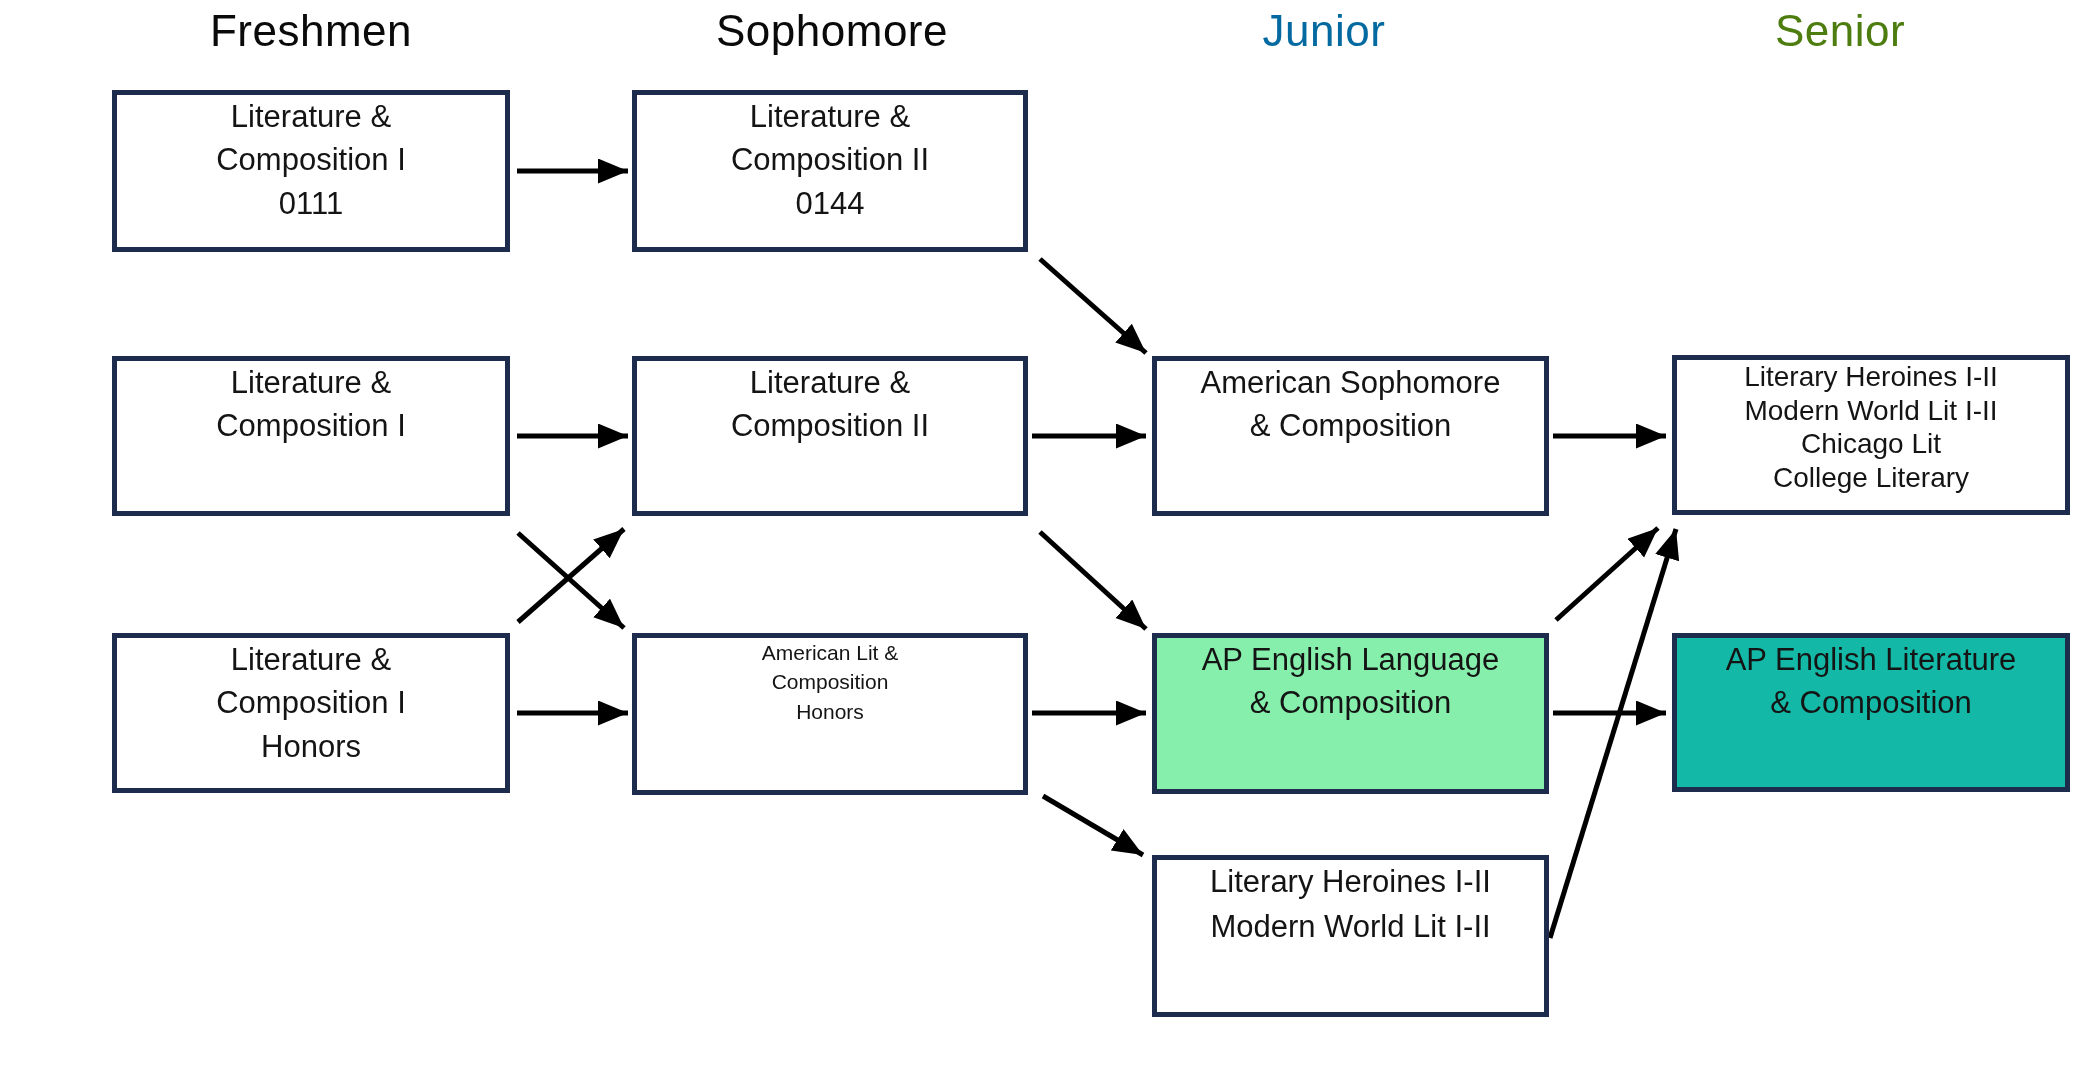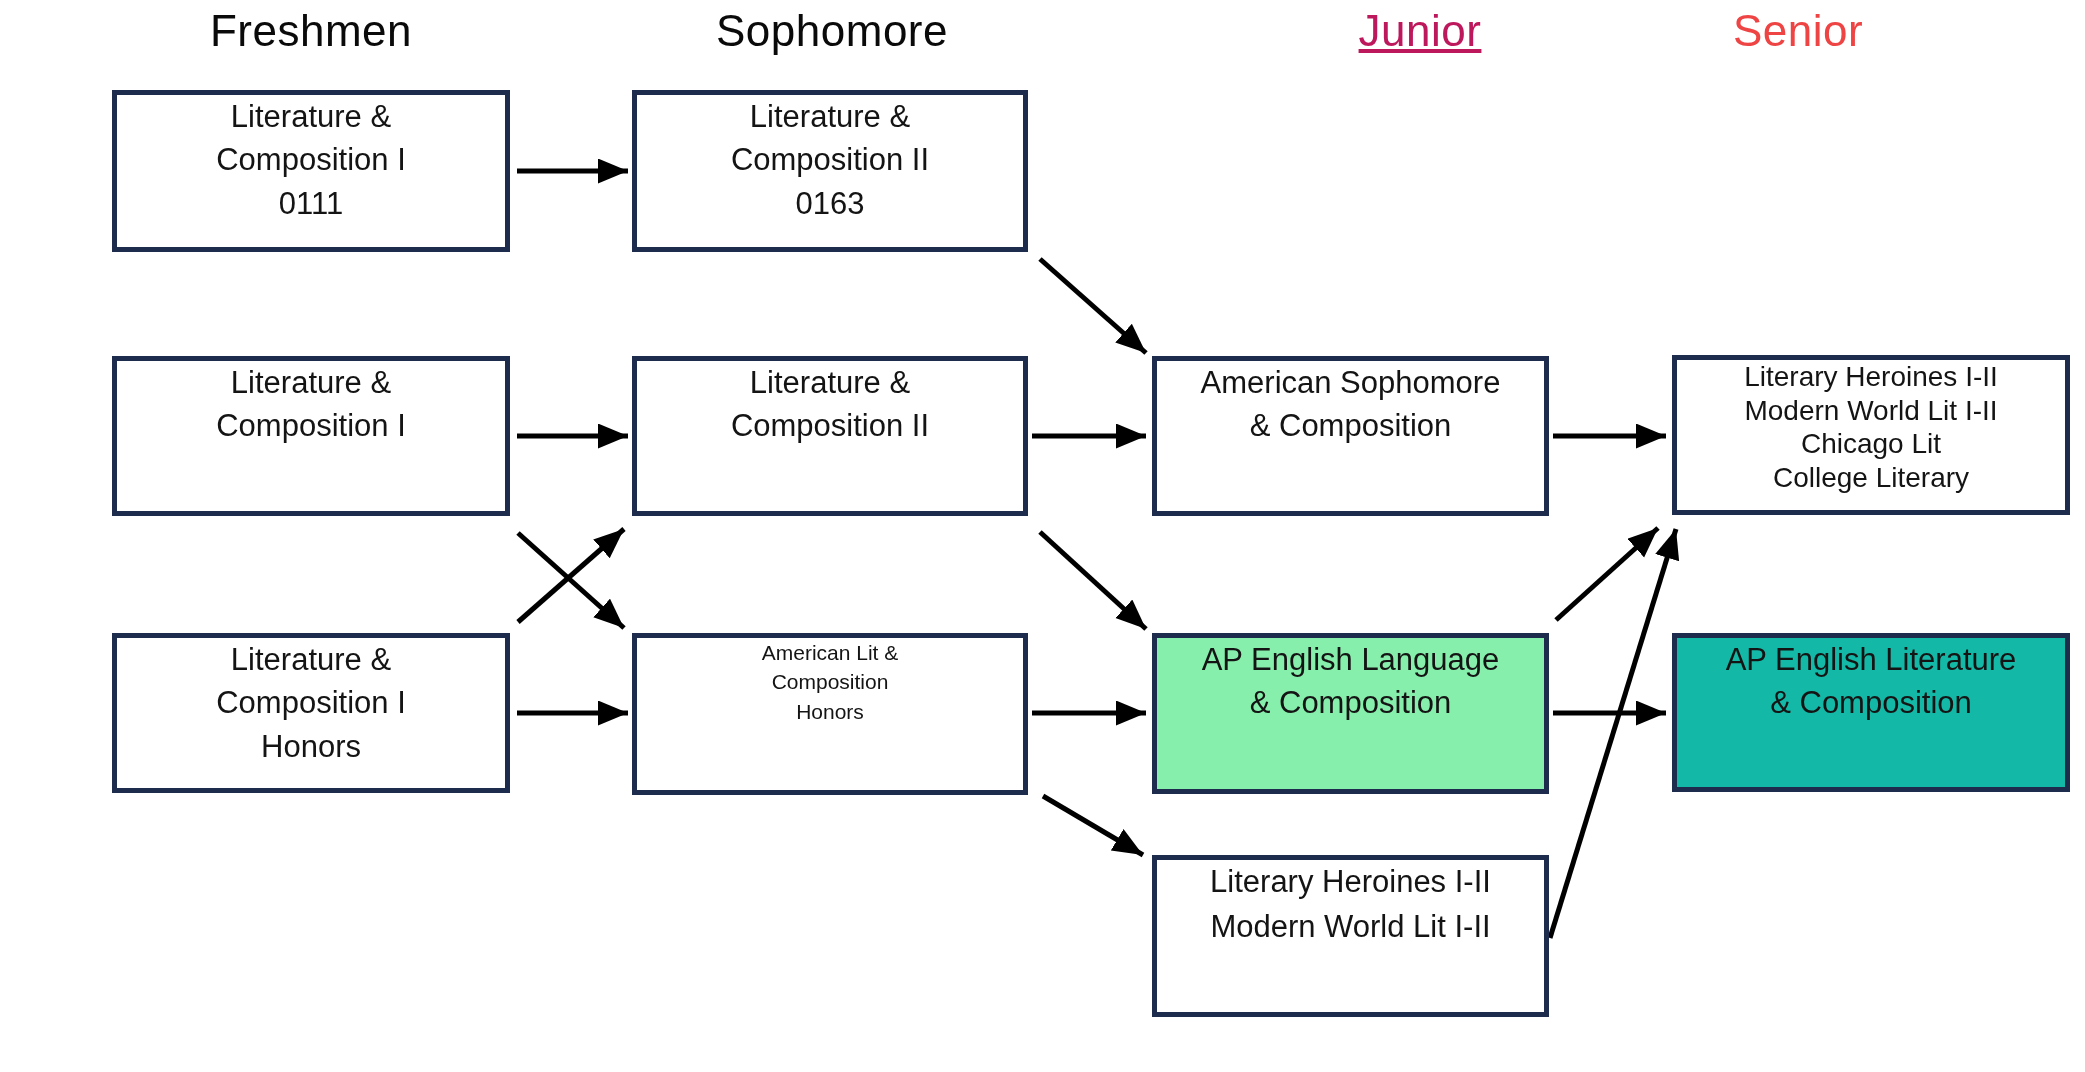--- a/index.html
+++ b/index.html
@@ -69,33 +69,33 @@
         <line x1="1032" y1="713" x2="1146" y2="713" stroke="#000000" stroke-width="5" marker-end="url(#ah)"></line>
         <line x1="1553" y1="713" x2="1666" y2="713" stroke="#000000" stroke-width="5" marker-end="url(#ah)"></line>
         <line x1="1043" y1="796" x2="1143" y2="855" stroke="#000000" stroke-width="5" marker-end="url(#ah)"></line>
         <line x1="1556" y1="620" x2="1658" y2="528" stroke="#000000" stroke-width="5" marker-end="url(#ah)"></line>
         <line x1="1550" y1="938" x2="1676" y2="529" stroke="#000000" stroke-width="5" marker-end="url(#ah)"></line>
       </g>
   </svg>
   <div id="headers">
       <div class="col-header" style="left: 311px; color: rgb(10, 10, 10);">Freshmen</div>
       <div class="col-header" style="left: 832px; color: rgb(10, 10, 10);">Sophomore</div>
-      <div class="col-header" style="left: 1420px; color: #be185d; text-decoration: underline;">Junior</div>
-      <div class="col-header" style="left: 1798px; color: #ef4444;">Senior</div>
+      <div class="col-header" style="left: 1324px; color: #0369a1;">Junior</div>
+      <div class="col-header" style="left: 1840px; color: #4d7c0f;">Senior</div>
     </div>
   <div id="boxes">
       <div class="box" style="left: 112px; top: 90px; width: 398px; height: 162px; font-size: 31px; line-height: 1.4; border-color: rgb(29, 43, 76); background: rgb(255, 255, 255); color: rgb(20, 20, 20);">
         <span>Literature &amp;</span>
         <span>Composition I</span>
         <span>0111</span>
       </div>
       <div class="box" style="left: 632px; top: 90px; width: 396px; height: 162px; font-size: 31px; line-height: 1.4; border-color: rgb(29, 43, 76); background: rgb(255, 255, 255); color: rgb(20, 20, 20);">
         <span>Literature &amp;</span>
         <span>Composition II</span>
-        <span>0163</span>
+        <span>0144</span>
       </div>
       <div class="box" style="left: 112px; top: 356px; width: 398px; height: 160px; font-size: 31px; line-height: 1.4; border-color: rgb(29, 43, 76); background: rgb(255, 255, 255); color: rgb(20, 20, 20);">
         <span>Literature &amp;</span>
         <span>Composition I</span>
       </div>
       <div class="box" style="left: 632px; top: 356px; width: 396px; height: 160px; font-size: 31px; line-height: 1.4; border-color: rgb(29, 43, 76); background: rgb(255, 255, 255); color: rgb(20, 20, 20);">
         <span>Literature &amp;</span>
         <span>Composition II</span>
       </div>
       <div class="box" style="left: 1152px; top: 356px; width: 397px; height: 160px; font-size: 31px; line-height: 1.4; border-color: rgb(29, 43, 76); background: rgb(255, 255, 255); color: rgb(20, 20, 20);">

